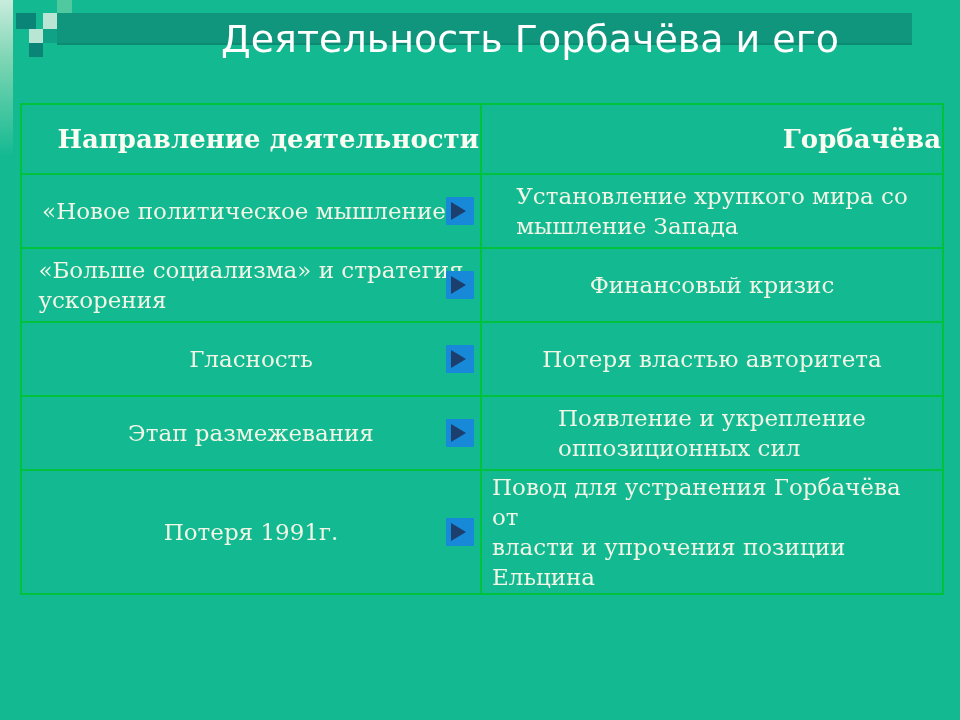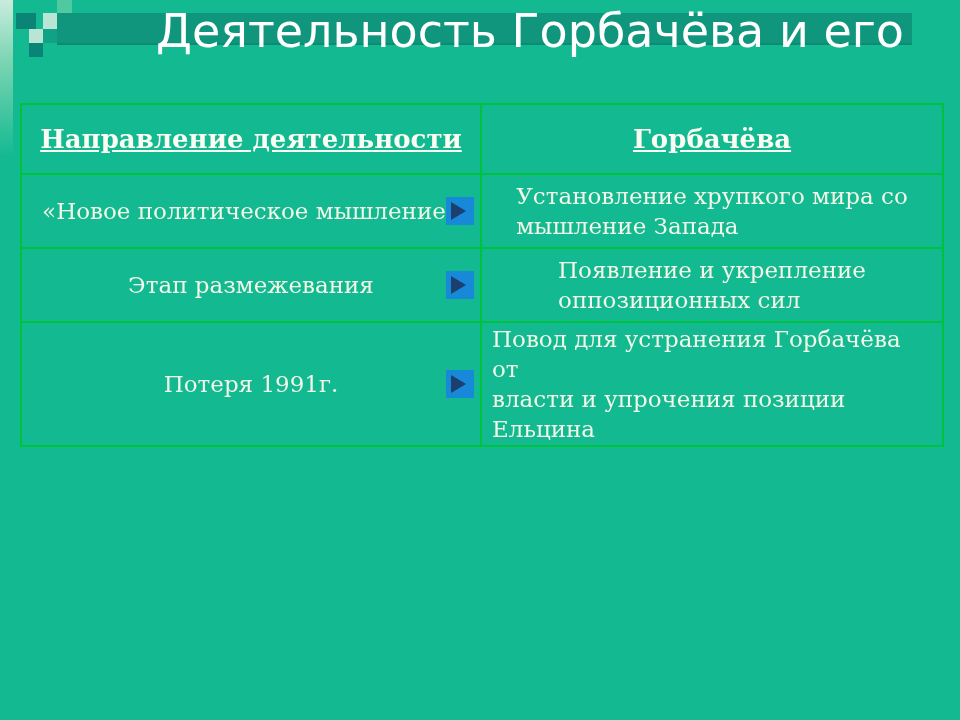--- a/index.html
+++ b/index.html
@@ -29,34 +29,34 @@
   .sq-a{left:57px;top:0;width:15px;height:13px;background:var(--deco-light-green);}
   .sq-b{left:16px;top:13px;width:20px;height:16px;background:var(--deco-dark);}
   .sq-c{left:43px;top:13px;width:14px;height:16px;background:var(--deco-pale);}
   .sq-d{left:29px;top:29px;width:14px;height:14px;background:var(--deco-pale);}
   .sq-e{left:43px;top:29px;width:14px;height:14px;background:var(--deco-mid-teal);}
   .sq-f{left:29px;top:43px;width:14px;height:14px;background:var(--deco-dark);}
   
   .title-band{position:absolute;left:57px;top:13px;width:855px;height:30px;
     background:var(--band);border-bottom:2px solid rgba(0,60,45,.12);}
   
-  .title-wrap{position:absolute;left:100px;right:0;top:8px;text-align:center;
+  .title-wrap{position:absolute;left:100px;right:0;top:16px;text-align:center;
     color:var(--title-text);
     font-family:"DejaVu Sans","Liberation Sans",sans-serif;
-    font-size:46px;line-height:47px;font-weight:400;}
+    font-size:38px;line-height:47px;font-weight:400;}
   .title-line{display:block;}
   
   .table-outer{position:absolute;left:20px;top:103px;}
   table{border-collapse:collapse;table-layout:fixed;width:922px;}
   col.c-dir{width:460px;}
   col.c-res{width:462px;}
   th,td{border:2px solid var(--border-green);vertical-align:middle;}
   th{height:66px;
     font-family:"DejaVu Serif","Liberation Serif",serif;
-    font-weight:bold;font-size:26px;color:var(--header-text);text-align:center;text-decoration:underline;}
+    font-weight:bold;font-size:26px;color:var(--header-text);text-align:right;}
   td{height:70px;
     font-family:"DejaVu Serif","Liberation Serif",serif;
     font-size:23px;color:var(--cream);text-align:center;}
   .cell-text{display:inline-block;text-align:left;white-space:pre-line;
     line-height:30px;max-width:440px;}
   .dir-cell{position:relative;}
   .arrow-btn{position:absolute;right:6px;top:50%;transform:translateY(-50%);
     width:28px;height:28px;background:var(--arrow-blue);border-radius:1px;}
   .arrow-tri{position:absolute;left:5px;top:5px;width:0;height:0;
     border-top:9px solid transparent;border-bottom:9px solid transparent;
@@ -98,23 +98,46 @@
       <span class="arrow-btn">
         <span class="arrow-tri"></span>
       </span>
     </td>
     <td>
       <span class="cell-text">Установление хрупкого мира со
 мышление Запада</span>
     </td>
   </tr>
 
+  <tr>
+    <td class="dir-cell">
+      <span class="cell-text">«Больше социализма» и стратегия
+ускорения</span>
+      <span class="arrow-btn">
+        <span class="arrow-tri"></span>
+      </span>
+    </td>
+    <td>
+      <span class="cell-text">Финансовый кризис</span>
+    </td>
+  </tr>
 
 
 
+  <tr>
+    <td class="dir-cell">
+      <span class="cell-text">Гласность</span>
+      <span class="arrow-btn">
+        <span class="arrow-tri"></span>
+      </span>
+    </td>
+    <td>
+      <span class="cell-text">Потеря властью авторитета</span>
+    </td>
+  </tr>
 
   <tr>
     <td class="dir-cell">
       <span class="cell-text">Этап размежевания</span>
       <span class="arrow-btn">
         <span class="arrow-tri"></span>
       </span>
     </td>
     <td>
       <span class="cell-text">Появление и укрепление

